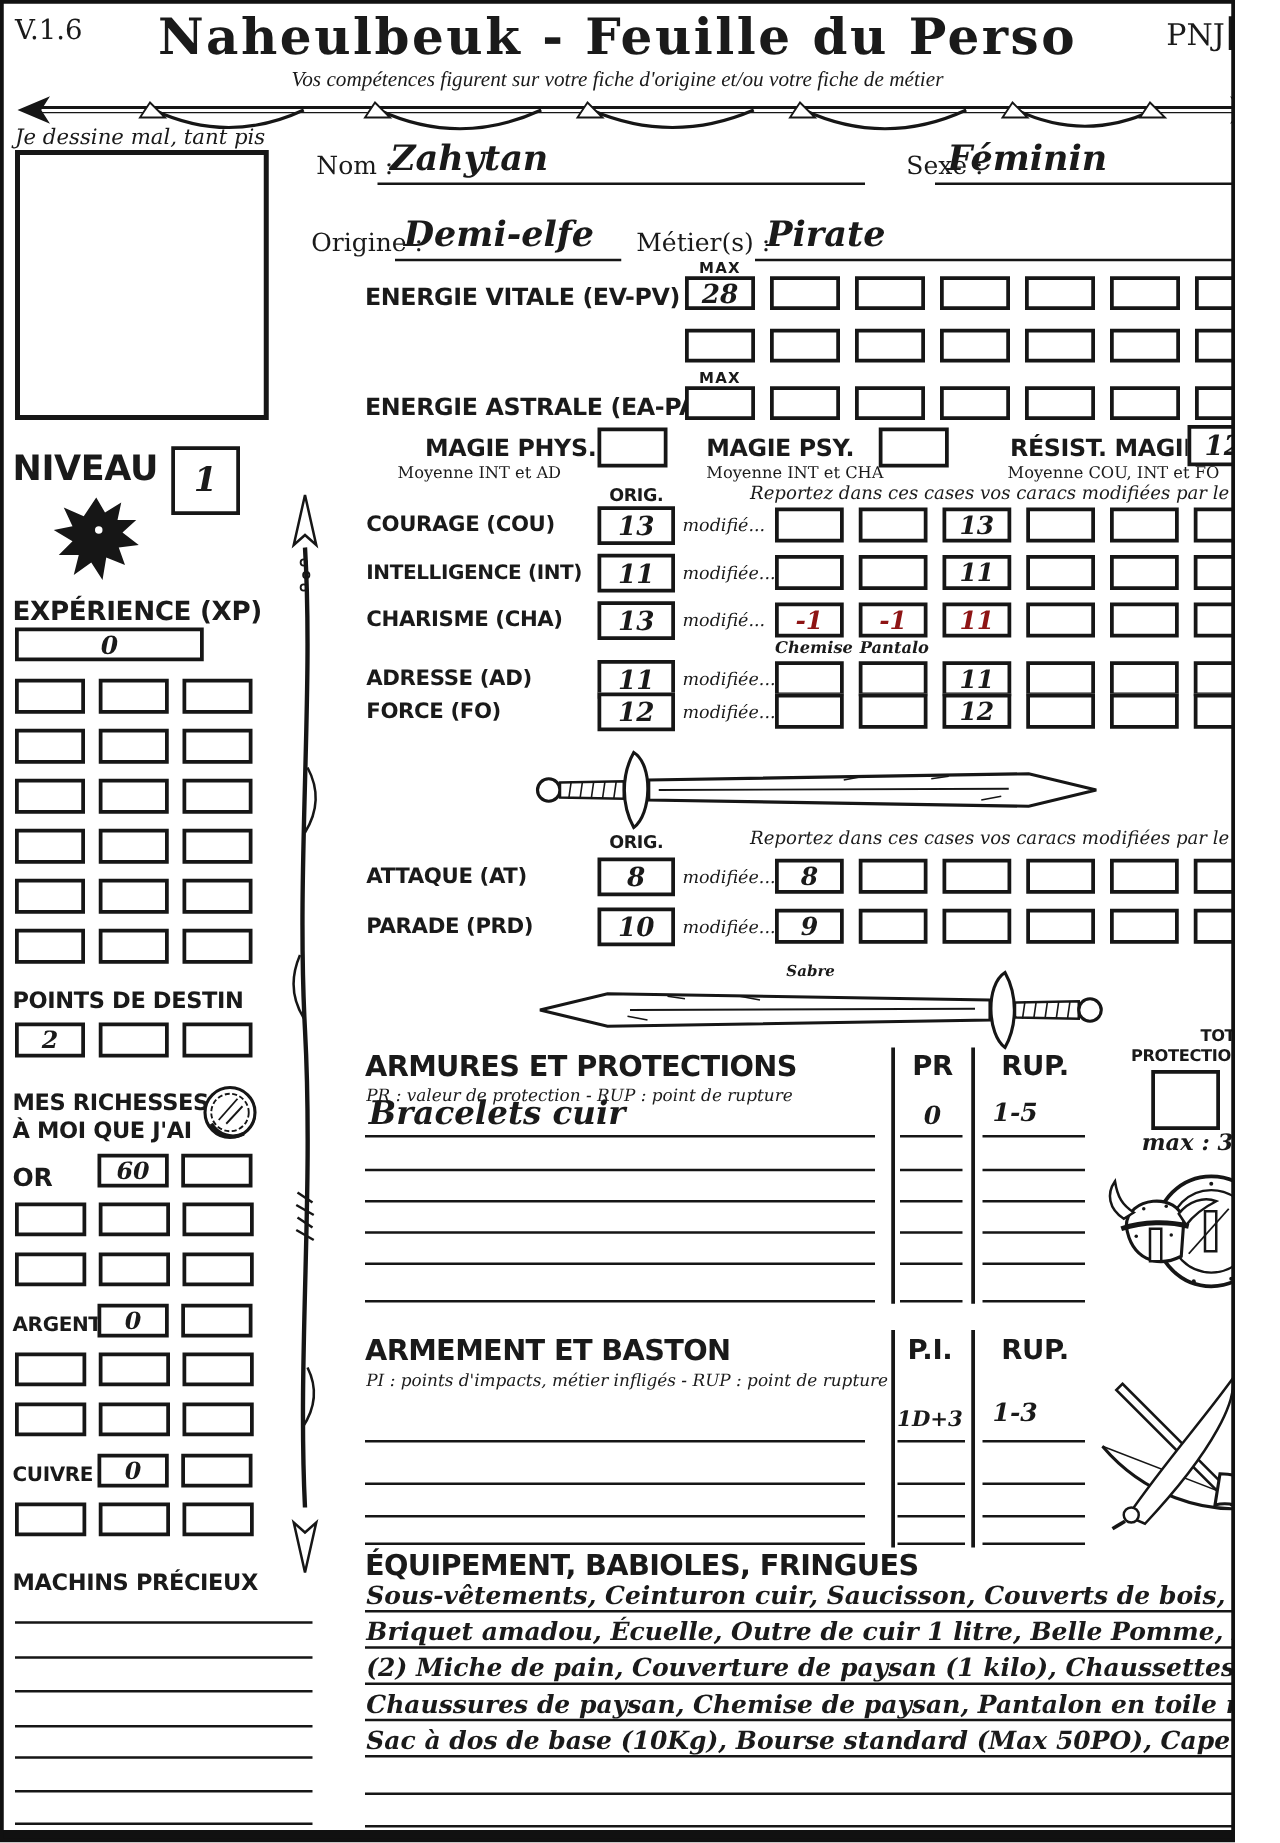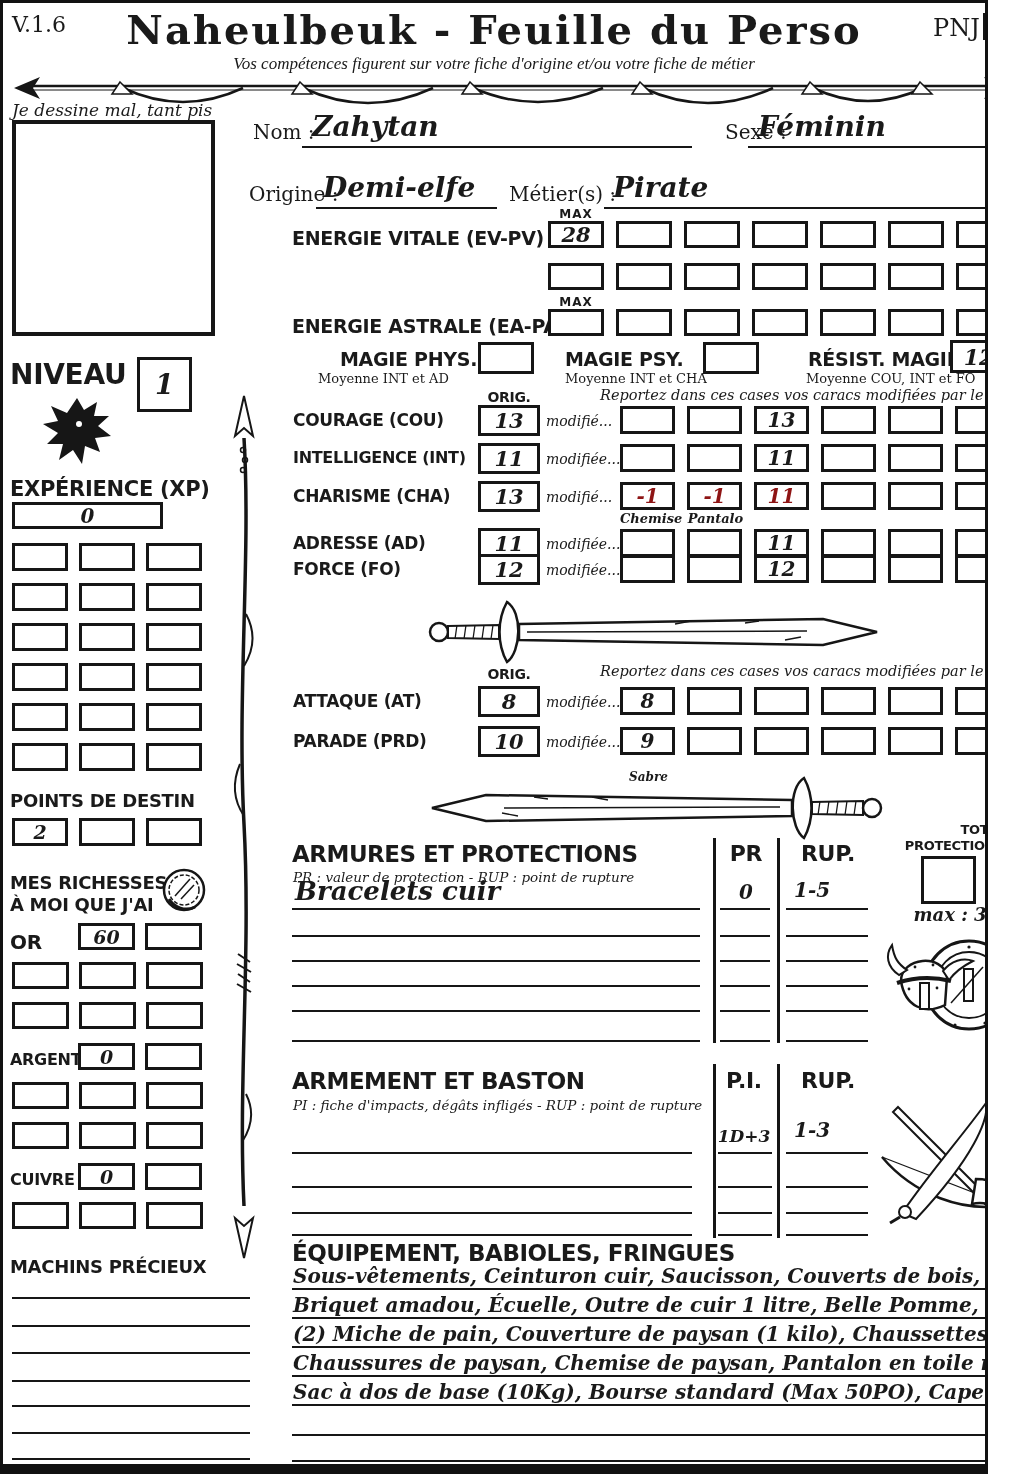--- a/index.html
+++ b/index.html
@@ -432,21 +432,21 @@
     <path d="M14,50 C2,42 0,30 7,20 C9,33 13,39 22,45 Z" fill="#fff" stroke="#161616" stroke-width="2"></path>
     <path d="M58,46 C66,36 78,32 88,36 C78,41 70,47 64,55 Z" fill="#fff" stroke="#161616" stroke-width="2"></path>
     <rect x="35" y="58" width="9" height="26" fill="#fff" stroke="#161616" stroke-width="2"></rect>
     <circle cx="24" cy="64" r="1.4" fill="#161616"></circle>
       <circle cx="52" cy="63" r="1.4" fill="#161616"></circle>
       <circle cx="30" cy="42" r="1.4" fill="#161616"></circle>
       <circle cx="48" cy="40" r="1.4" fill="#161616"></circle>
   </svg>
 
   <div class="hd sechead" style="left:292px;top:1068px;">ARMEMENT ET BASTON</div>
-  <div class="cal" style="left:293px;top:1097px;font-size:13.5px;">PI : fiche d'impacts, dégâts infligés - RUP : point de rupture</div>
+  <div class="cal" style="left:293px;top:1097px;font-size:13.5px;">PI : points d'impacts, métier infligés - RUP : point de rupture</div>
   <div class="hd colhead" style="left:714px;top:1068px;width:60px;">P.I.</div>
   <div class="hd colhead" style="left:788px;top:1068px;width:80px;">RUP.</div>
   <div class="vline" style="left:713px;top:1064px;height:174px;"></div>
   <div class="vline" style="left:777px;top:1064px;height:174px;"></div>
 
   <div class="hw hwa" style="left:714px;top:1126px;width:60px;text-align:center;font-size:17px;">1D+3</div>
   <div class="hw hwa" style="left:788px;top:1118px;width:80px;text-align:left;padding-left:6px;box-sizing:border-box;font-size:20px;">1-3</div>
 
   <div class="ul" style="left:292px;top:1152px;width:400px;"></div>
     <div class="ul" style="left:718px;top:1152px;width:54px;"></div>

